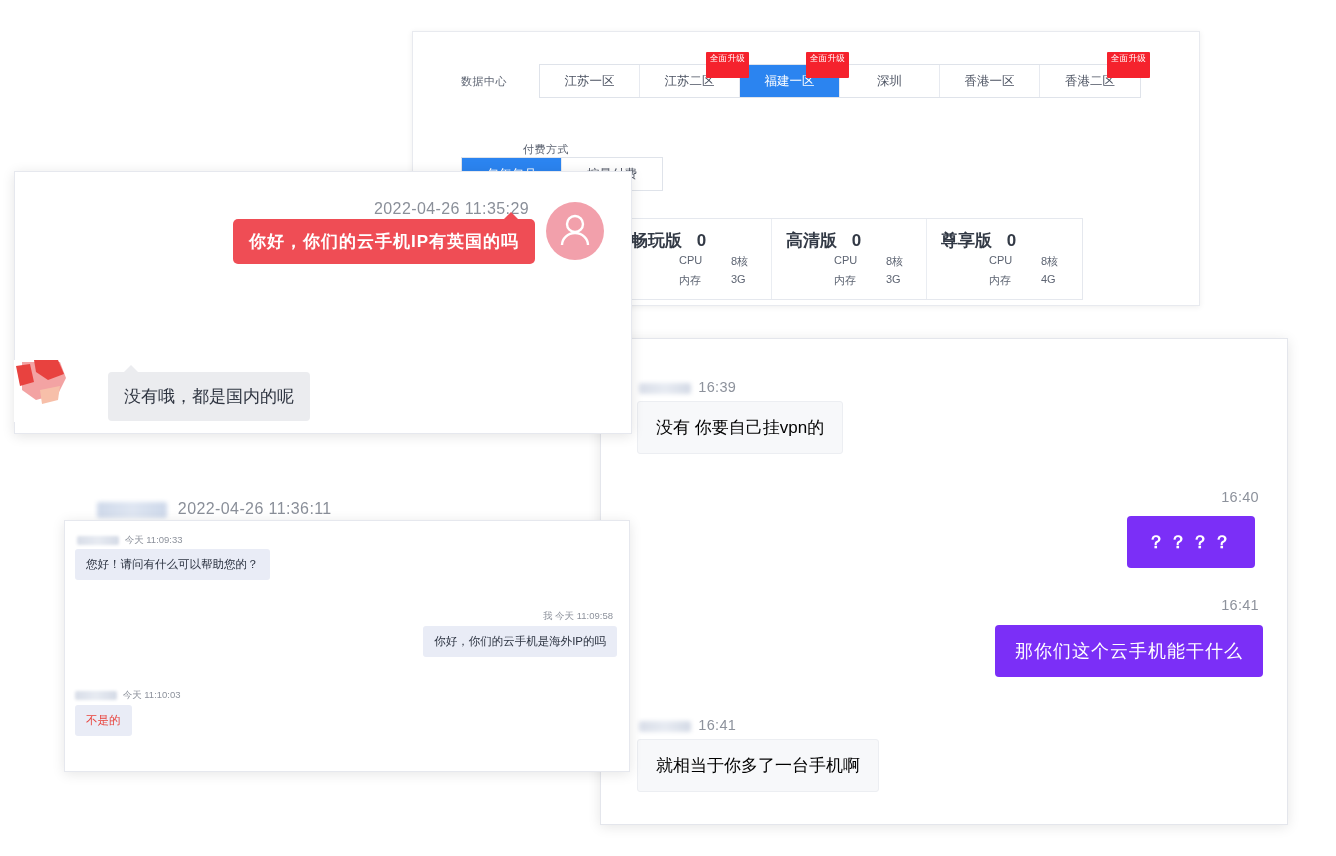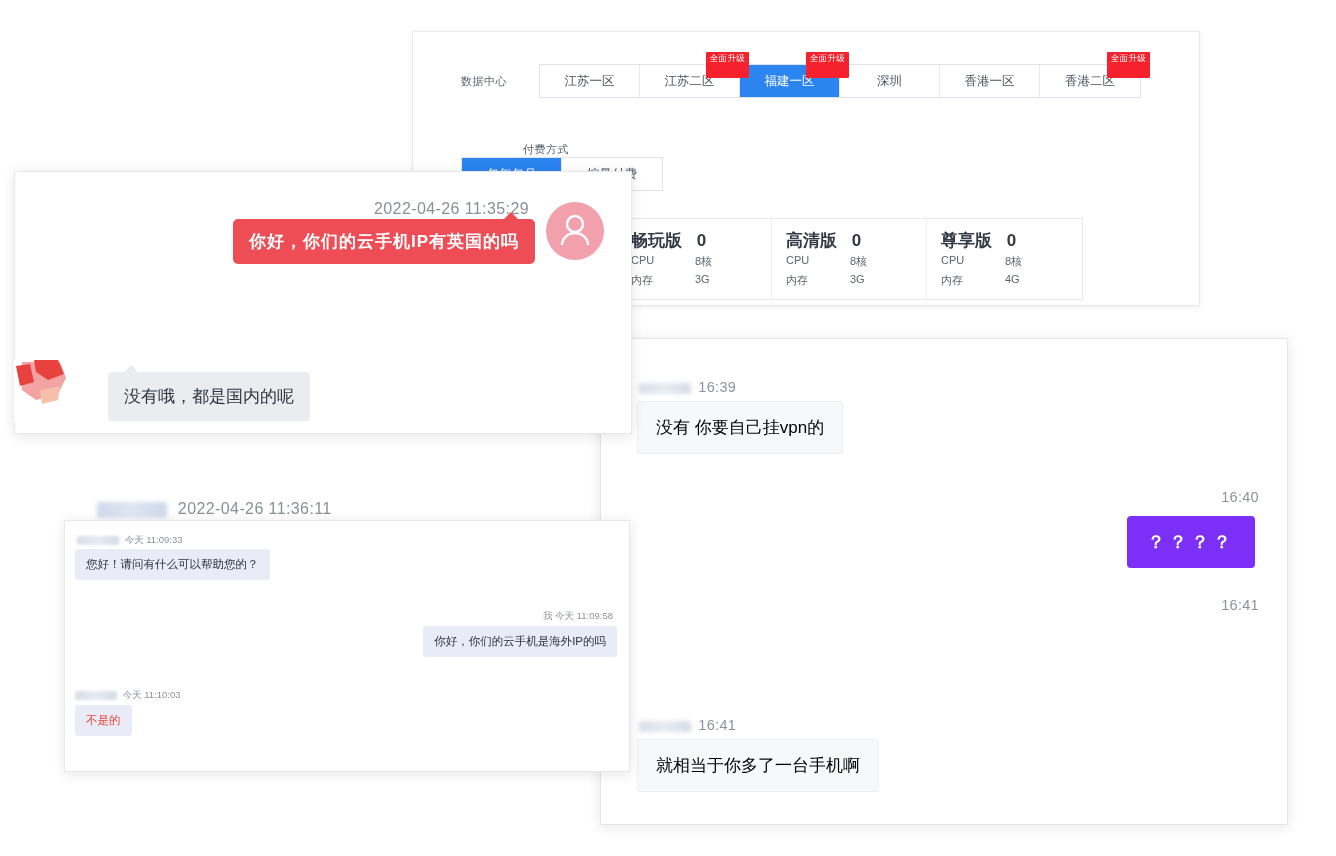--- a/index.html
+++ b/index.html
@@ -127,21 +127,21 @@
     font-weight: bold;
   }
   .spec-card.active .spec-title { color: #ffffff; }
   .spec-line {
     display: flex;
     font-size: 11px;
     color: #5d6472;
     margin-bottom: 4px;
   }
   .spec-card.active .spec-line { color: #eaf3ff; }
-  .spec-k { width: 64px; flex: none; }
+  .spec-k { width: 52px; flex: none; margin-left: 48px; }
   .spec-v { }
 
   
   #chat-panel-1 {
     left: 14px;
     top: 171px;
     width: 618px;
     height: 263px;
     z-index: 3;
     border: 1px solid #e6e8ee;
@@ -495,19 +495,20 @@
   <div id="c3-meta-1" class="c3-meta">
     <span class="mini-blur"></span>
     <span>16:39</span>
   </div>
   <div id="c3-bubble-1" class="c3-bubble-in">没有 你要自己挂vpn的</div>
 
   <div id="c3-meta-2" class="c3-meta">16:40</div>
   <div id="c3-bubble-2" class="c3-bubble-out">？？？？</div>
 
   <div id="c3-meta-3" class="c3-meta">16:41</div>
+  <div id="c3-bubble-3" class="c3-bubble-out">那你们这个云手机能干什么</div>
 
   <div id="c3-meta-4" class="c3-meta">
     <span class="mini-blur"></span>
     <span>16:41</span>
   </div>
   <div id="c3-bubble-4" class="c3-bubble-in">就相当于你多了一台手机啊</div>
 </div>
 
 </body></html>

